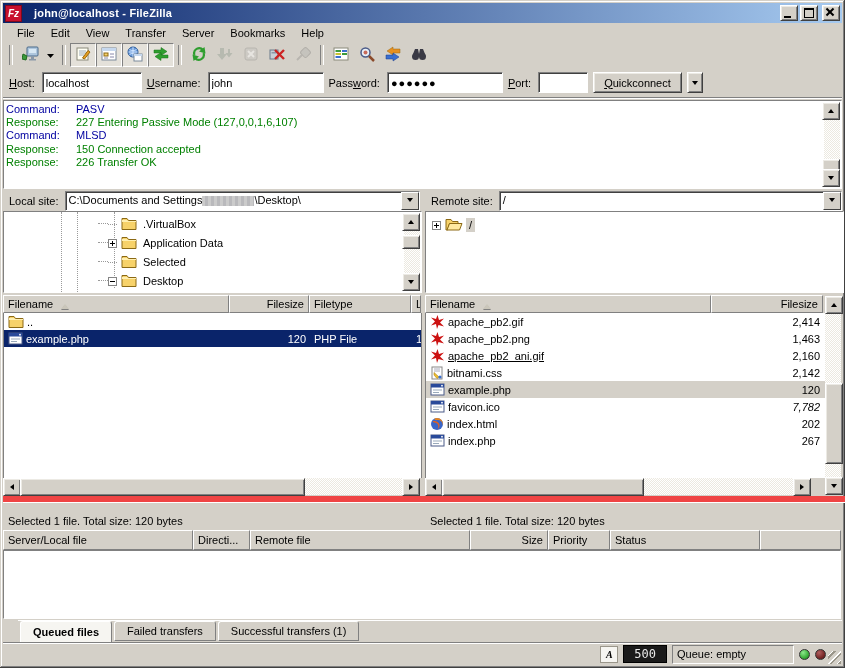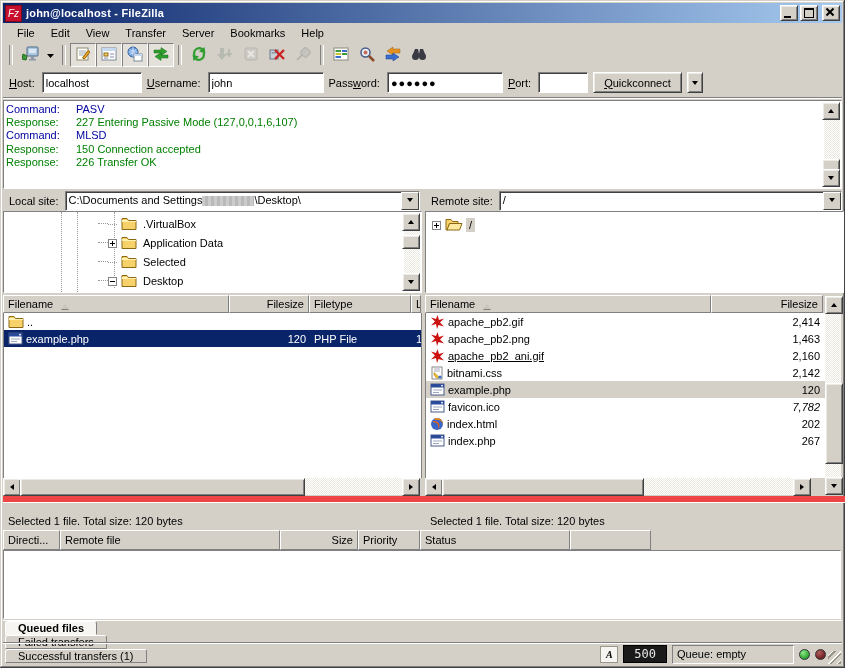--- a/index.html
+++ b/index.html
@@ -2,21 +2,21 @@
 <html><head>
 <meta charset="utf-8">
 <style>
   html,body{margin:0;padding:0;}
   body{width:845px;height:668px;background:#D4D0C8;font-family:"Liberation Sans",sans-serif;font-size:11px;color:#000;overflow:hidden;position:relative;
        box-shadow:inset -1px -1px 0 #404040, inset 1px 1px 0 #D4D0C8, inset -2px -2px 0 #808080, inset 2px 2px 0 #fff;}
   .abs{position:absolute;}
   .inset-lite{background:#fff;border:1px solid;border-color:#808080 #FFFFFF #FFFFFF #808080;}
   
   #titlebar{left:3px;top:3px;right:3px;height:20px;background:linear-gradient(90deg,#0A246A,#A6CAF0);display:flex;align-items:center;padding:0 2px;}
-  #fz-icon{width:15px;height:15px;background:#C8102E;border:1px solid #7A0A1E;color:#fff;font-weight:normal;font-size:10px;display:flex;align-items:center;justify-content:center;margin-right:4px;font-style:italic;}
+  #fz-icon{width:15px;height:15px;background:#C8102E;border:1px solid #7A0A1E;color:#fff;font-weight:bold;font-size:10px;display:flex;align-items:center;justify-content:center;margin-right:12px;font-style:italic;}
   #title-text{color:#fff;font-weight:bold;flex:1;letter-spacing:.2px;}
   .tb-btn{width:16px;height:14px;background:#D4D0C8;border:1px solid;border-color:#FFFFFF #404040 #404040 #FFFFFF;box-shadow:inset 1px 1px 0 #ECEAE4, inset -1px -1px 0 #808080;margin-left:2px;position:relative;}
   .g-min::after{content:"";position:absolute;left:3px;bottom:2px;width:7px;height:2px;background:#000;}
   .g-max::after{content:"";position:absolute;left:3px;top:2px;width:8px;height:7px;border:1px solid #000;border-top-width:2px;}
   .g-close::before,.g-close::after{content:"";position:absolute;left:2px;top:5px;width:10px;height:2px;background:#000;}
   .g-close::before{transform:rotate(45deg);} .g-close::after{transform:rotate(-45deg);}
   
   #menubar{left:3px;top:23px;right:3px;height:19px;display:flex;align-items:center;padding-left:6px;}
   .menuitem{padding:10px 8px;}
   
@@ -73,21 +73,21 @@
   .lv-row{display:flex;height:17px;align-items:center;}
   .lv-cell{padding:0 4px;white-space:nowrap;overflow:hidden;box-sizing:border-box;flex:none;display:flex;align-items:center;height:17px;}
   .lv-cell.num{justify-content:flex-end;}
   .lv-row.sel-active{background:#0A246A;color:#fff;}
   .lv-row.sel-inactive{background:#D4D0C8;}
   .statusline{display:flex;align-items:flex-end;padding:0 5px;border-top:6px solid #ef4444;box-shadow:0 1px 0 #fff inset;}
   
   #queue-header{left:3px;top:530px;right:4px;height:20px;display:flex;}
   #queue-body{left:3px;top:550px;right:4px;height:67px;}
   
-  #tabs{left:3px;top:620px;right:3px;height:21px;display:flex;align-items:flex-start;padding-left:2px;border-top:1px solid #fff;flex-direction:column;}
+  #tabs{left:18px;top:620px;right:3px;height:21px;display:flex;align-items:flex-start;padding-left:2px;border-top:1px solid #fff;}
   .tab{height:18px;display:flex;align-items:center;padding:0 12px;background:#D4D0C8;border:1px solid;border-color:#FFFFFF #808080 #808080 #FFFFFF;margin-right:2px;border-radius:3px 3px 0 0;}
   .tab.active{background:#F6F5F1;font-weight:bold;height:20px;border-bottom-color:#F6F5F1;}
   
   #statusbar{left:3px;bottom:3px;right:3px;height:22px;border-top:1px solid #808080;box-shadow:0 1px 0 #fff inset;display:flex;align-items:center;justify-content:flex-end;gap:5px;padding-right:16px;}
   #dtype{width:16px;height:15px;background:#F6F5F1;border:1px solid #9a968a;display:flex;align-items:center;justify-content:center;font-weight:bold;font-size:10px;font-family:"Liberation Serif",serif;font-style:italic;}
   #speedbadge{background:#1a1a1a;color:#e8e8e8;border:1px solid #000;font-size:12px;padding:2px 10px;line-height:1;font-family:"DejaVu Sans Mono",monospace;}
   #queue-status{width:112px;height:15px;background:#D4D0C8;border:1px solid;border-color:#808080 #FFF #FFF #808080;padding:1px 4px;font-size:11px;display:flex;align-items:center;}
   .led{width:9px;height:9px;border-radius:50%;border:1px solid #333;}
   #grip{position:absolute;right:1px;bottom:1px;width:13px;height:13px;background:
     repeating-linear-gradient(135deg,transparent 0 3px,#fff 3px 4px,#9a968a 4px 6px);}
@@ -613,20 +613,23 @@
   <div class="sb-thumb" style="left:17px;top:0;width:200px;height:16px;"></div>
   <div class="sb-btn" style="right:0;top:0;">
       <span class="tri-rt"></span>
     </div>
 </div>
 <div class="abs statusline" style="left:425px;top:496px;width:417px;height:25px;">
   <span>Selected 1 file. Total size: 120 bytes</span>
 </div>
 
 <div id="queue-header" class="abs lv-header">
+    <div class="lv-hcell" style="width: 190px;">
+      <span>Server/Local file</span>
+    </div>
     <div class="lv-hcell" style="width: 57px;">
       <span>Directi...</span>
     </div>
     <div class="lv-hcell" style="width: 220px;">
       <span>Remote file</span>
     </div>
     <div class="lv-hcell num" style="width: 78px;">
       <span>Size</span>
     </div>
     <div class="lv-hcell" style="width: 62px;">

